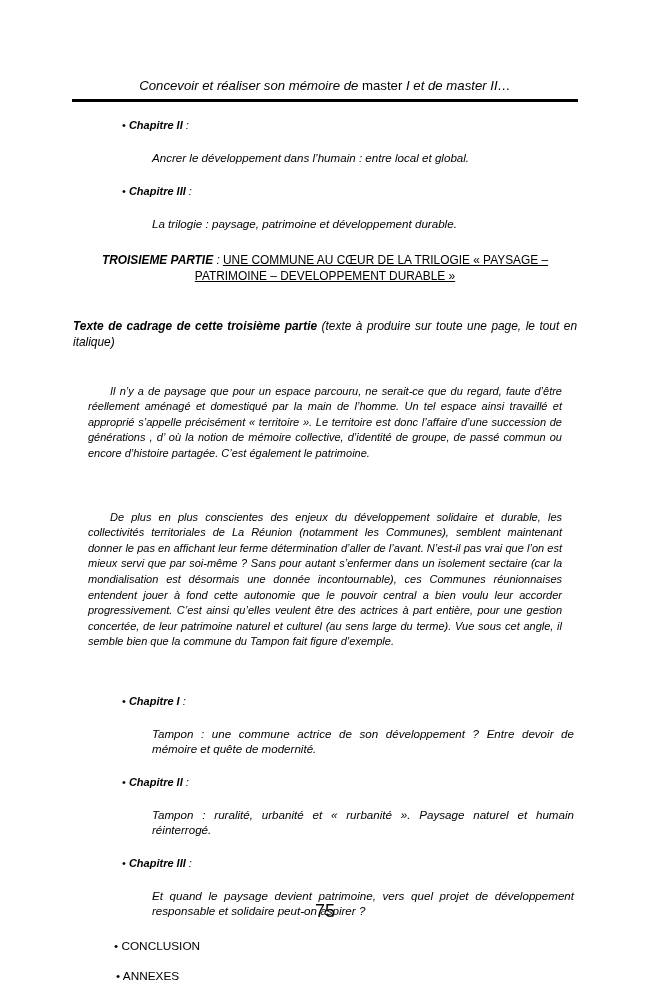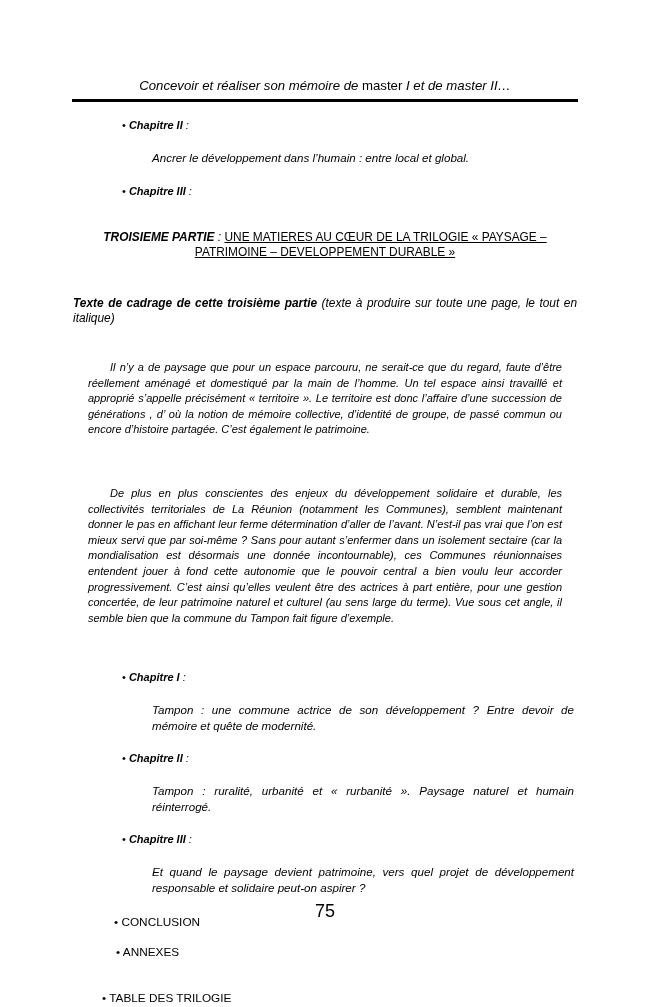--- a/index.html
+++ b/index.html
@@ -152,25 +152,26 @@
     <div class="sp-14"></div>
     <p class="chap-desc">Ancrer le développement dans l’humain : entre local et global.</p>
 
     <div class="sp-14"></div>
 
     <p class="chap-line">
       <span class="bul">•</span>
       <span class="chap-name">Chapitre III</span><span class="colon"> :</span>
     </p>
     <div class="sp-14"></div>
+    <p class="chap-desc">La trilogie : paysage, patrimoine et développement durable.</p>
 
     <div class="sp-18"></div>
 
     <p class="partie">
-      <span class="lbl">TROISIEME PARTIE</span><span class="sep"> : </span><span class="cap">UNE MATIERES AU CŒUR DE LA TRILOGIE « PAYSAGE – </span><br><span class="cap">PATRIMOINE – DEVELOPPEMENT DURABLE »</span>
+      <span class="lbl">TROISIEME PARTIE</span><span class="sep"> : </span><span class="cap">UNE COMMUNE AU CŒUR DE LA TRILOGIE « PAYSAGE – </span><br><span class="cap">PATRIMOINE – DEVELOPPEMENT DURABLE »</span>
     </p>
 
     <div class="sp-24"></div>
     <div class="sp-10"></div>
 
     <p class="cadrage">
       <span class="b">Texte de cadrage de cette troisième partie</span><span> (texte à produire sur toute une page, le tout en italique)</span>
     </p>
 
     <div class="sp-16"></div>

